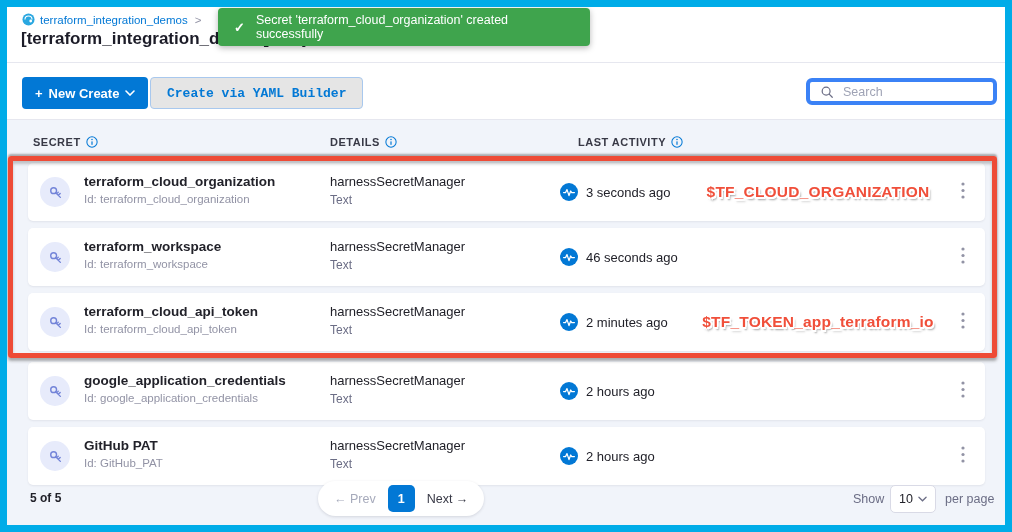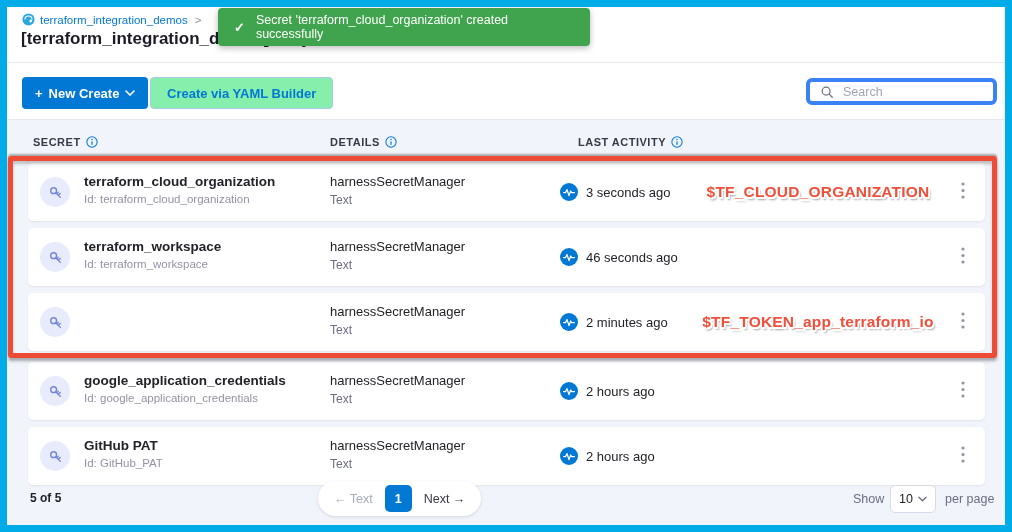--- a/index.html
+++ b/index.html
@@ -22,23 +22,23 @@
     padding:0 16px;color:#fff;font-size:12.5px;z-index:20;box-shadow:0 2px 6px rgba(0,0,0,.28);}
   .toast .check{font-size:13px;font-weight:700;}
 
   .hr{position:absolute;left:7px;right:7px;border-top:1px solid #e6e7ef;}
   .hr1{top:62px}.hr2{top:119px}
 
   
   .btn-new{position:absolute;left:22px;top:77px;height:32px;padding:0 13px;background:#0278d5;
     color:#fff;font-weight:700;font-size:13px;border:none;border-radius:4px;display:flex;
     align-items:center;gap:6px;cursor:pointer;font-family:inherit;z-index:5;}
-  .btn-yaml{position:absolute;left:150px;top:77px;height:32px;padding:0 16px;background:#86efac;
+  .btn-yaml{position:absolute;left:150px;top:77px;height:32px;padding:0 16px;background:#e5e5e5;
     color:#0278d5;font-weight:700;font-size:13px;border:1px solid #a8c8ee;border-radius:4px;
-    display:flex;align-items:center;cursor:pointer;font-family:Liberation Sans, sans-serif;z-index:5;}
+    display:flex;align-items:center;cursor:pointer;font-family:Liberation Mono, monospace;z-index:5;}
   .search{position:absolute;left:806px;top:78px;width:191px;height:27px;box-sizing:border-box;
     border:4px solid #3b82f6;border-radius:6px;background:#fff;display:flex;align-items:center;
     padding:0 10px;gap:7px;z-index:5;}
   .search input{border:none;outline:none;flex:1;min-width:0;font-size:12.5px;color:#22222a;
     font-family:inherit;background:transparent;}
   .search input::placeholder{color:#9fa3b5;}
 
   
   .content-bg{position:absolute;left:7px;right:7px;top:120px;bottom:7px;background:#f1f4fa;}
   .th{position:absolute;top:136px;font-size:11px;font-weight:700;letter-spacing:.5px;
@@ -216,20 +216,24 @@
       </svg></button>
 </div>
 
 <div class="row r3">
   <span class="key-badge">
       <svg width="15" height="15" viewBox="0 0 16 16">
         <circle cx="6" cy="6" r="3.1" fill="none" stroke="#7384d8" stroke-width="1.5"></circle>
         <path d="M8.2 8.2 L13.2 13.2 M11 11 L13 9 M9.3 9.3 L11 7.6" stroke="#7384d8" stroke-width="1.5" fill="none" stroke-linecap="round"></path>
       </svg>
     </span>
+  <div class="cell-secret">
+    <div class="secret-name">terraform_cloud_api_token</div>
+    <div class="secret-id">Id: terraform_cloud_api_token</div>
+  </div>
   <div class="cell-details">
     <div class="manager">harnessSecretManager</div>
     <div class="stype">Text</div>
   </div>
   <div class="cell-activity">
     <svg width="18" height="18" viewBox="0 0 18 18">
         <circle cx="9" cy="9" r="9" fill="#0278d5"></circle>
         <path d="M3.6 9.6 h2 l1.4-3 2 6 1.7-4.6 1 1.6 h2.7" stroke="#fff" stroke-width="1.3" fill="none" stroke-linecap="round" stroke-linejoin="round"></path>
       </svg>
     <span>2 minutes ago</span>
@@ -297,21 +301,21 @@
         <circle cx="2" cy="2.5" r="1.6" fill="#9293a5"></circle>
         <circle cx="2" cy="9" r="1.6" fill="#9293a5"></circle>
         <circle cx="2" cy="15.5" r="1.6" fill="#9293a5"></circle>
       </svg></button>
 </div>
 
 <div class="red-box"></div>
 
 <div class="count">5 of 5</div>
 <div class="pagination">
-  <button class="pg-prev">← Text</button>
+  <button class="pg-prev">← Prev</button>
   <button class="pg-current">1</button>
   <button class="pg-next">Next →</button>
 </div>
 <div class="show-label">Show</div>
 <button class="page-size">
   <span>10</span>
   <svg width="9" height="6" viewBox="0 0 10 6">
       <path d="M1 1 L5 5 L9 1" stroke="#6b6d85" stroke-width="1.4" fill="none" stroke-linecap="round"></path>
     </svg>
 </button>

